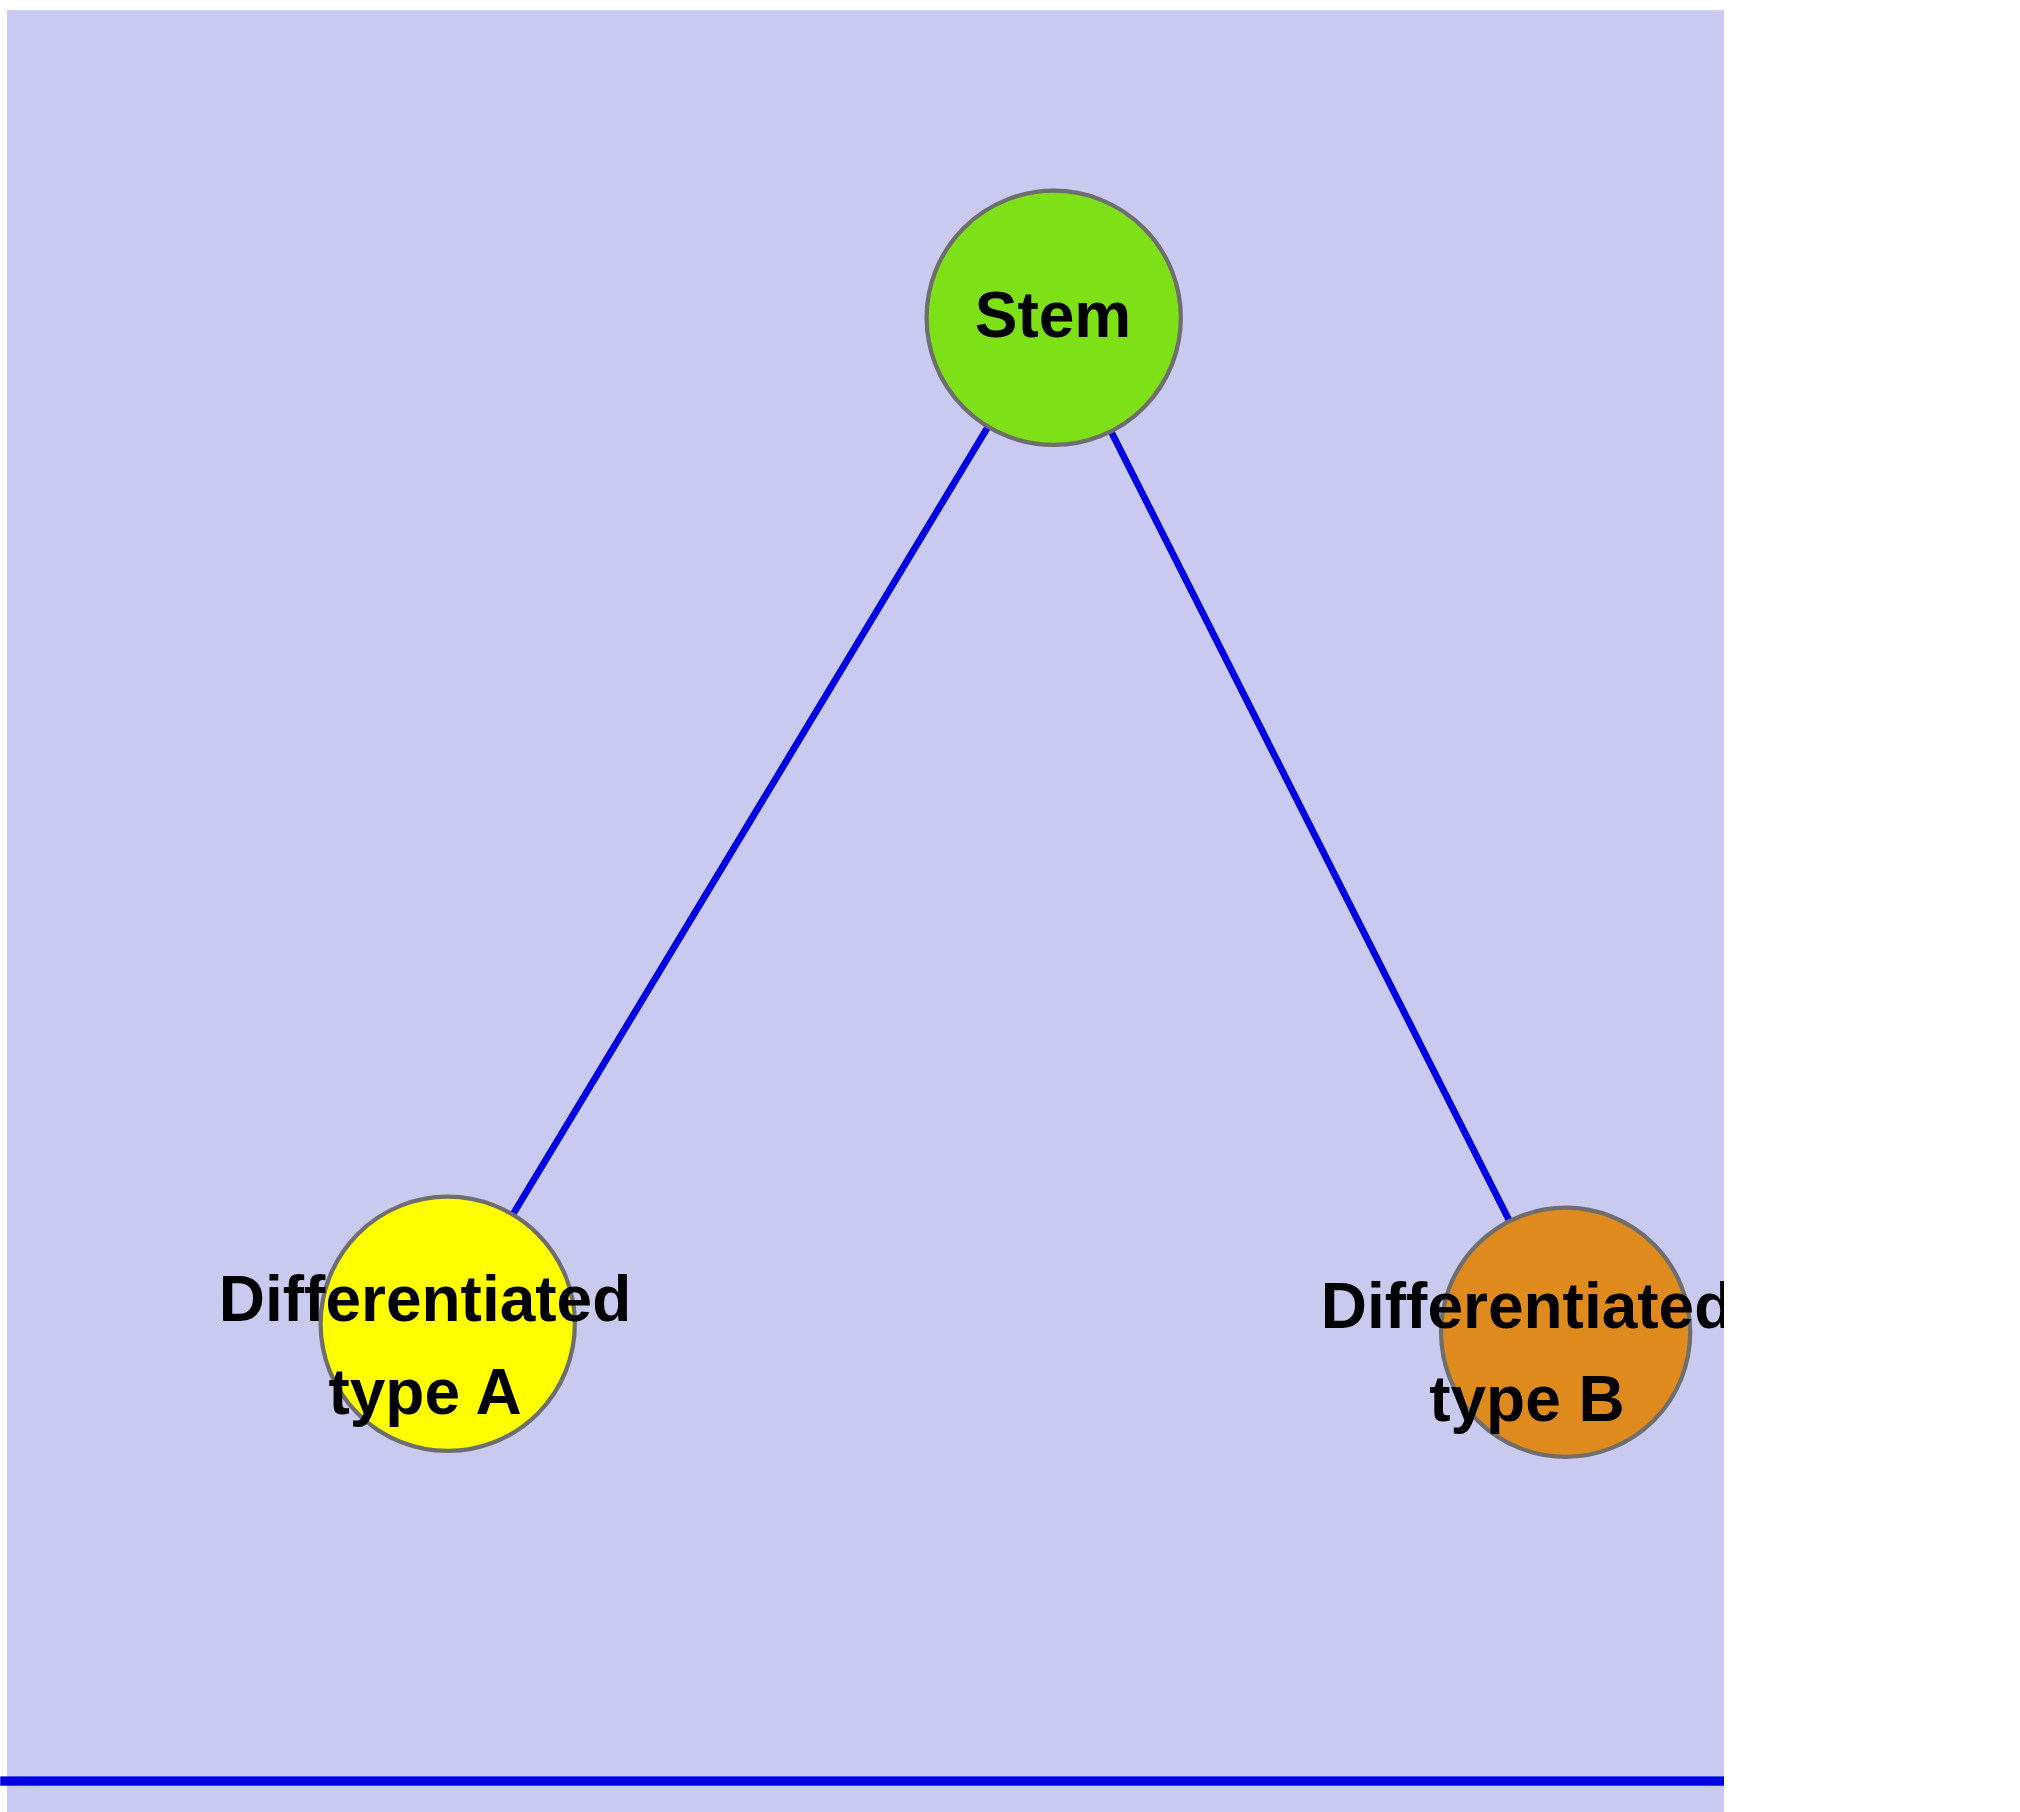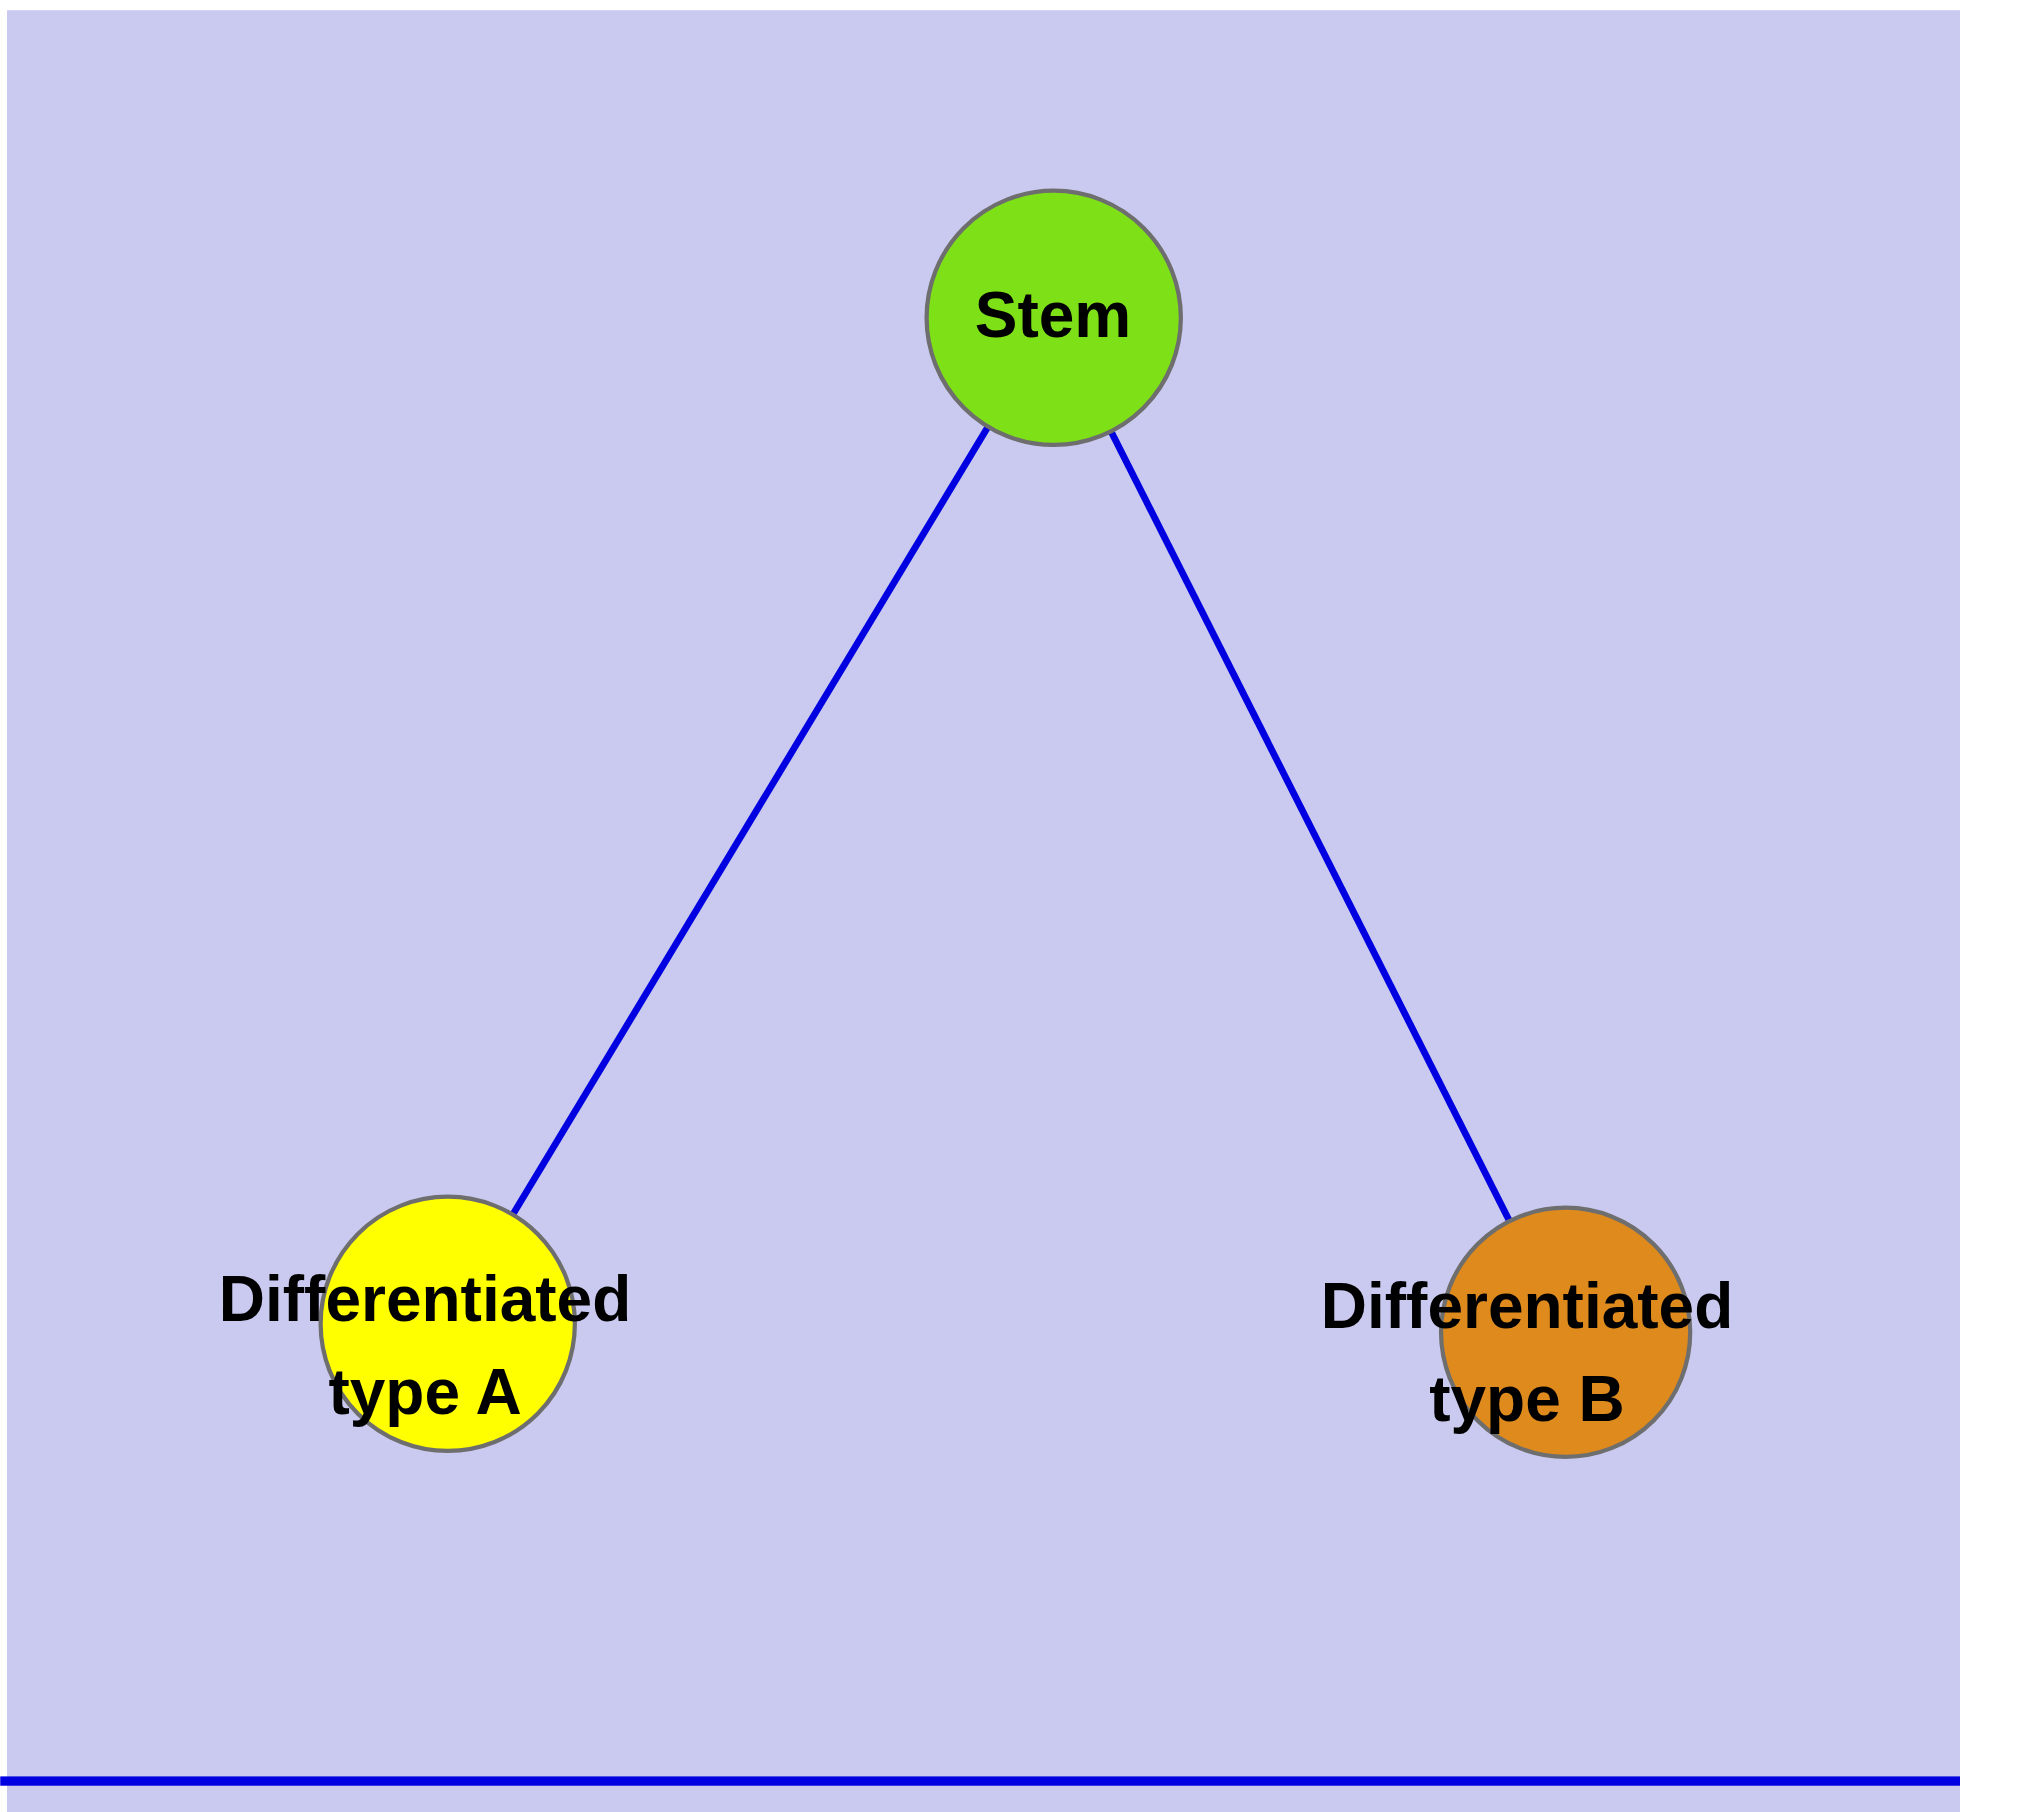--- a/index.html
+++ b/index.html
@@ -3,21 +3,21 @@
 <meta charset="utf-8">
 <style>
   html, body {
     margin: 0;
     padding: 0;
     background: #ffffff;
     font-family: "Liberation Sans", sans-serif;
   }
   .stage {
     position: relative;
-    width: 1960px;
+    width: 1724px;
     height: 1812px;
     overflow: hidden;
     background: #ffffff;
   }
   .stage svg {
     position: absolute;
     left: 0;
     top: 0;
     display: block;
   }

